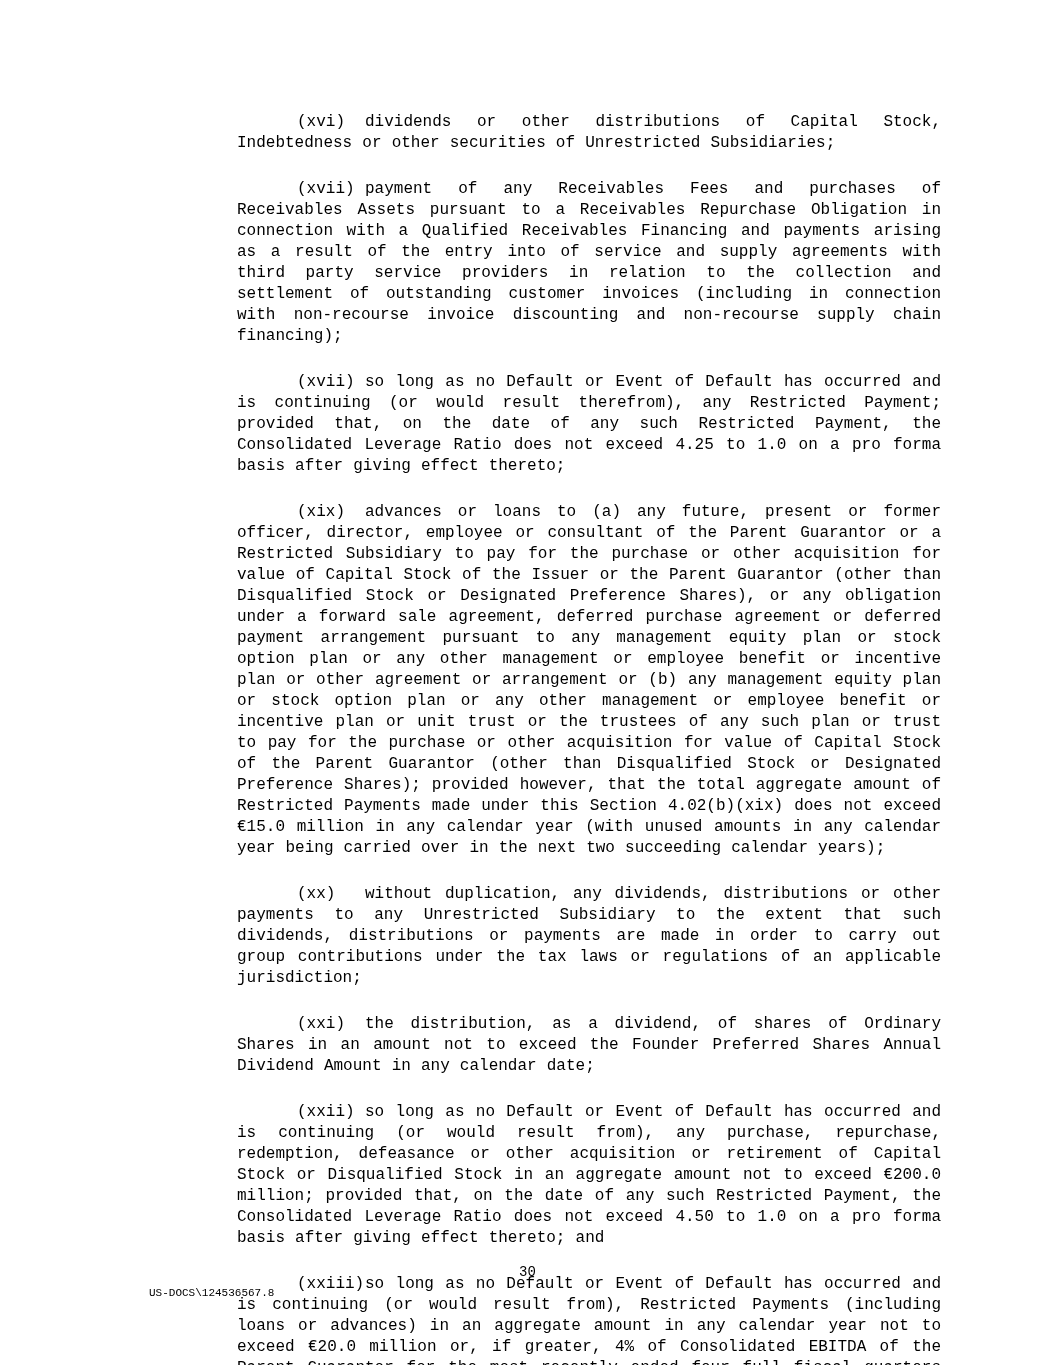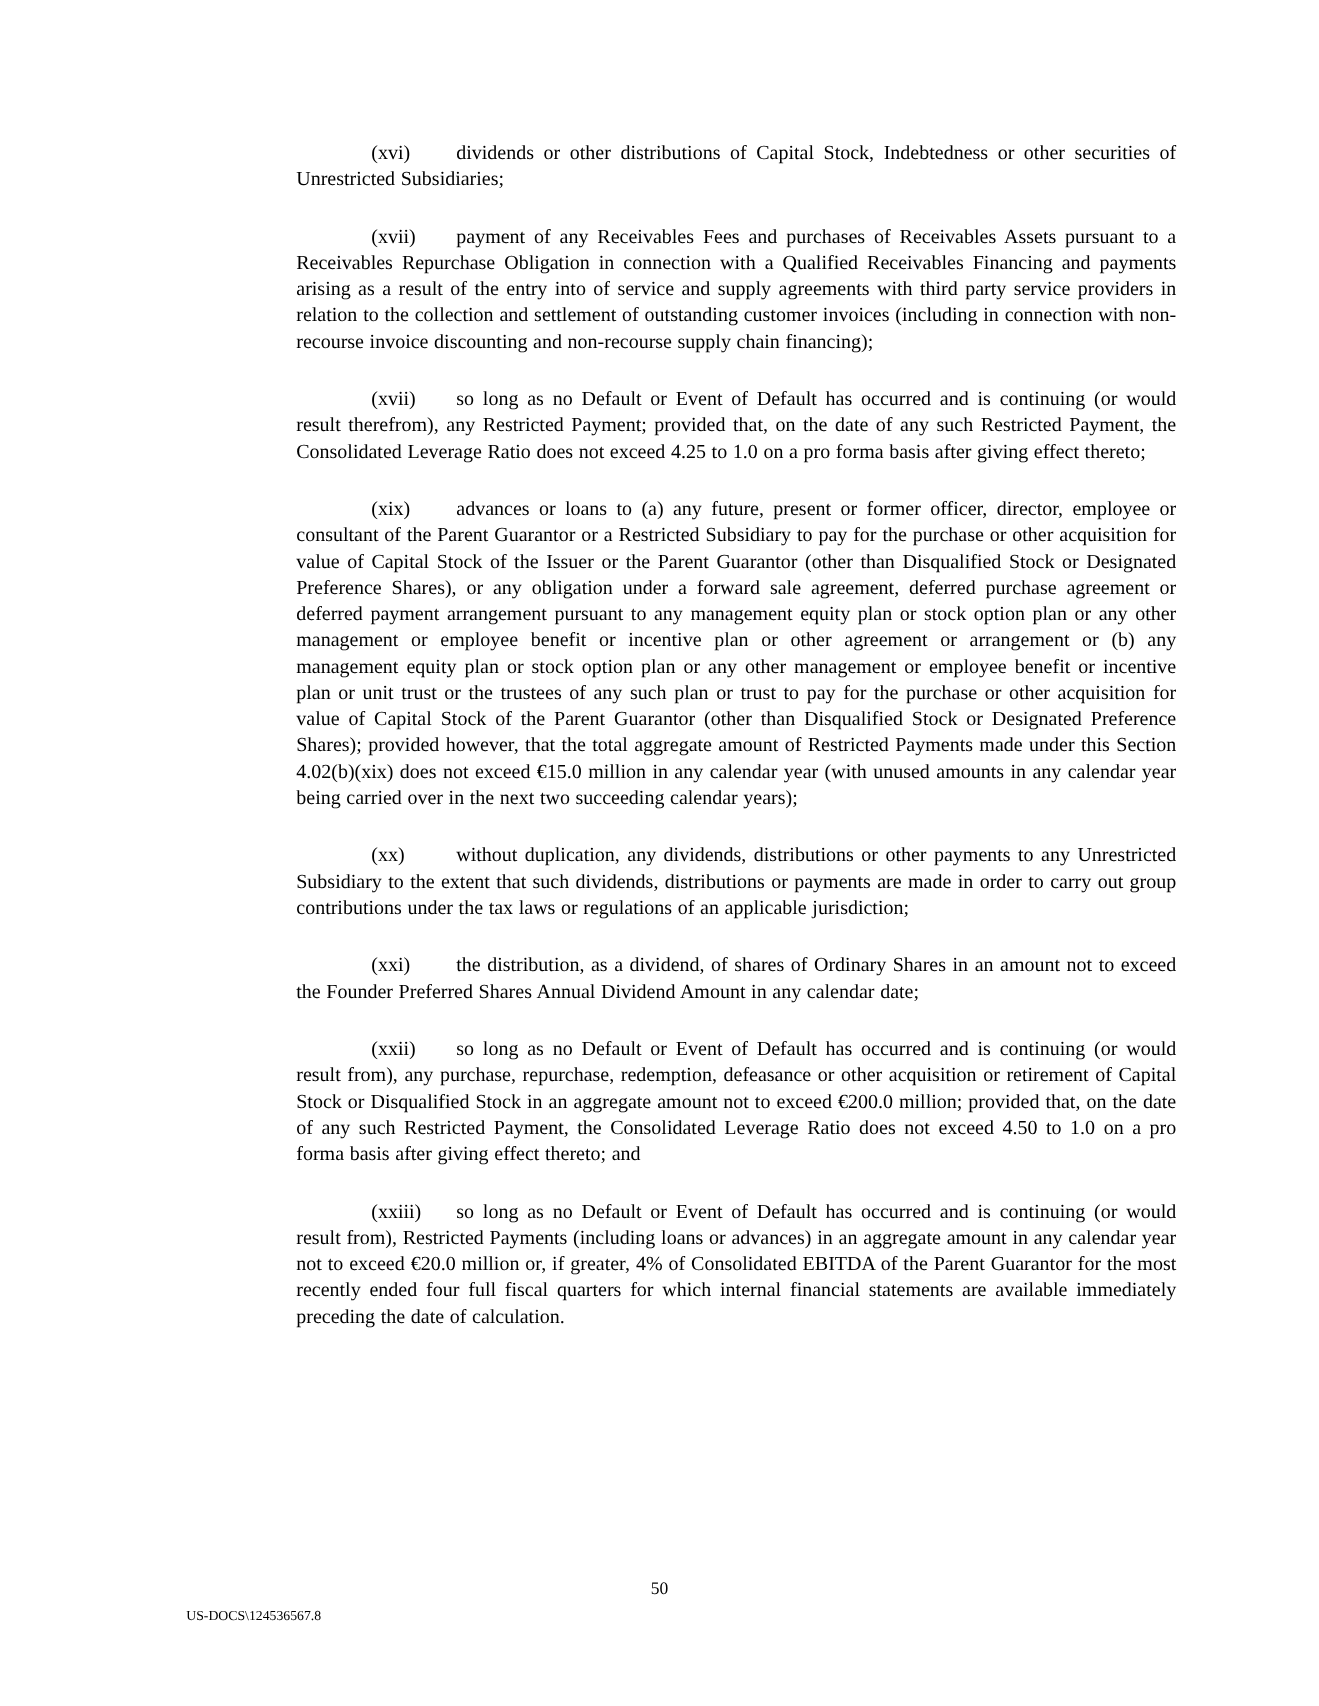--- a/index.html
+++ b/index.html
@@ -5,21 +5,21 @@
   html, body {
     margin: 0;
     padding: 0;
     background: #ffffff;
   }
   .page {
     position: relative;
     width: 1055px;
     height: 1365px;
     background: #ffffff;
-    font-family: Liberation Serif, serif;
+    font-family: Liberation Mono, monospace;
     color: #000000;
     overflow: hidden;
   }
   .content {
     position: absolute;
     left: 237px;
     top: 112px;
     width: 704px;
   }
   .para {
@@ -68,15 +68,15 @@
   <p class="para"><span class="clause-label">(xix)</span><span class="clause-text">advances or loans to (a) any future, present or former officer, director, employee or consultant of the Parent Guarantor or a Restricted Subsidiary to pay for the purchase or other acquisition for value of Capital Stock of the Issuer or the Parent Guarantor (other than Disqualified Stock or Designated Preference Shares), or any obligation under a forward sale agreement, deferred purchase agreement or deferred payment arrangement pursuant to any management equity plan or stock option plan or any other management or employee benefit or incentive plan or other agreement or arrangement or (b) any management equity plan or stock option plan or any other management or employee benefit or incentive plan or unit trust or the trustees of any such plan or trust to pay for the purchase or other acquisition for value of Capital Stock of the Parent Guarantor (other than Disqualified Stock or Designated Preference Shares); provided however, that the total aggregate amount of Restricted Payments made under this Section 4.02(b)(xix) does not exceed €15.0 million in any calendar year (with unused amounts in any calendar year being carried over in the next two succeeding calendar years);</span></p>
 
   <p class="para"><span class="clause-label">(xx)</span><span class="clause-text">without duplication, any dividends, distributions or other payments to any Unrestricted Subsidiary to the extent that such dividends, distributions or payments are made in order to carry out group contributions under the tax laws or regulations of an applicable jurisdiction;</span></p>
 
   <p class="para"><span class="clause-label">(xxi)</span><span class="clause-text">the distribution, as a dividend, of shares of Ordinary Shares in an amount not to exceed the Founder Preferred Shares Annual Dividend Amount in any calendar date;</span></p>
 
   <p class="para"><span class="clause-label">(xxii)</span><span class="clause-text">so long as no Default or Event of Default has occurred and is continuing (or would result from), any purchase, repurchase, redemption, defeasance or other acquisition or retirement of Capital Stock or Disqualified Stock in an aggregate amount not to exceed €200.0 million; provided that, on the date of any such Restricted Payment, the Consolidated Leverage Ratio does not exceed 4.50 to 1.0 on a pro forma basis after giving effect thereto; and</span></p>
 
   <p class="para"><span class="clause-label">(xxiii)</span><span class="clause-text">so long as no Default or Event of Default has occurred and is continuing (or would result from), Restricted Payments (including loans or advances) in an aggregate amount in any calendar year not to exceed €20.0 million or, if greater, 4% of Consolidated EBITDA of the Parent Guarantor for the most recently ended four full fiscal quarters for which internal financial statements are available immediately preceding the date of calculation.</span></p>
 </div>
-  <div class="page-number">50</div>
+  <div class="page-number">30</div>
   <div class="doc-id">US-DOCS\124536567.8</div>
 </div>
 
 </body></html>

